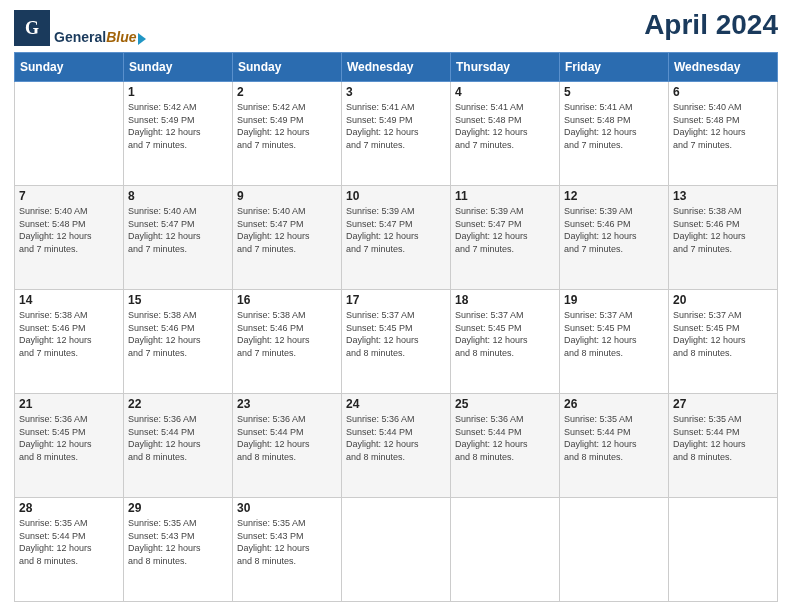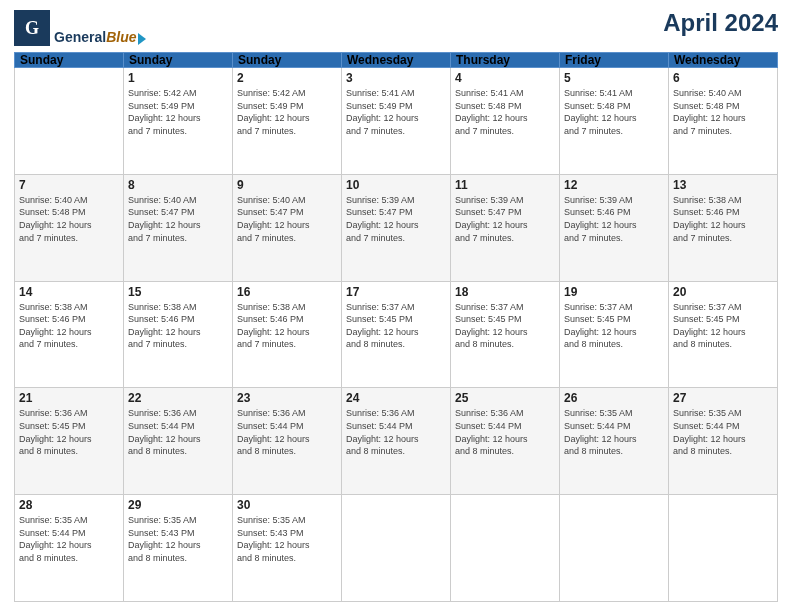--- a/index.html
+++ b/index.html
@@ -20,41 +20,41 @@
     .header {
       display: flex;
       justify-content: space-between;
       align-items: flex-start;
       margin-bottom: 6px;
     }
     .title-block {
       text-align: right;
     }
     .main-title {
-      font-size: 24px;
+      font-size: 28px;
       font-weight: bold;
       color: #1a3a5c;
       line-height: 1.1;
     }
     .subtitle {
       font-size: 14px;
       color: #555;
     }
     .calendar {
       flex: 1;
       border: 1px solid #ccc;
       border-collapse: collapse;
       width: 100%;
       table-layout: fixed;
     }
     .calendar th {
       background-color: #2b6cb0;
-      color: #000000;
+      color: #ffffff;
       text-align: left;
-      padding: 0 5px;
+      padding: 7px 5px;
       font-size: 12px;
       border: 1px solid #5a90cc;
     }
     .calendar td {
       border: 1px solid #ccc;
       vertical-align: top;
       padding: 3px 4px;
       font-size: 9.5px;
       color: #333;
       height: 80px;

